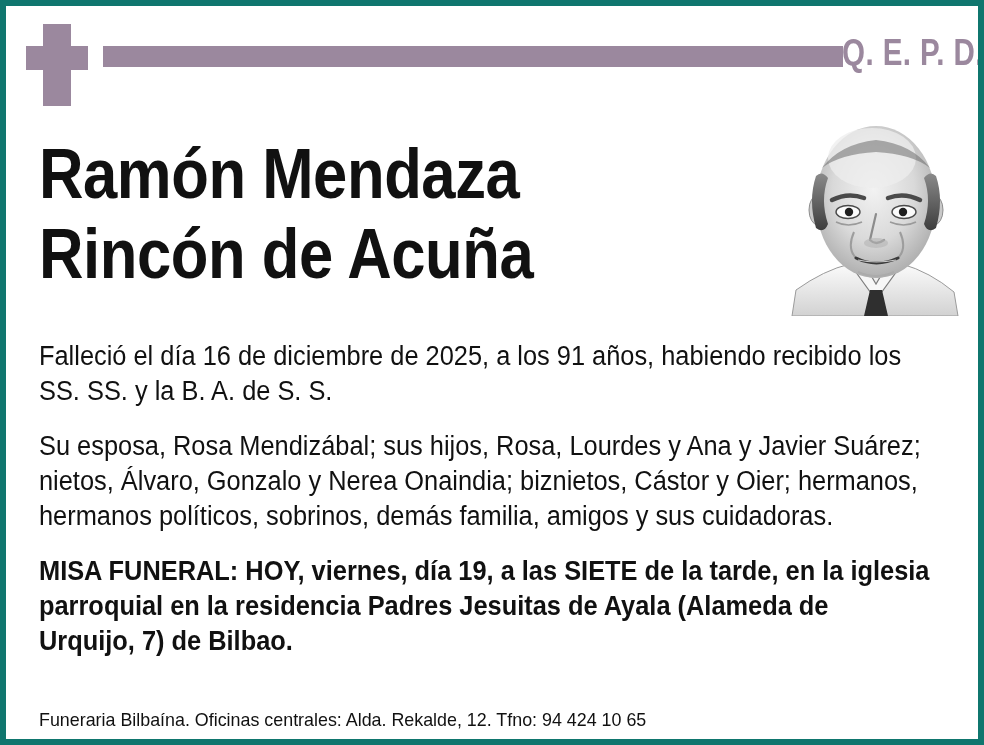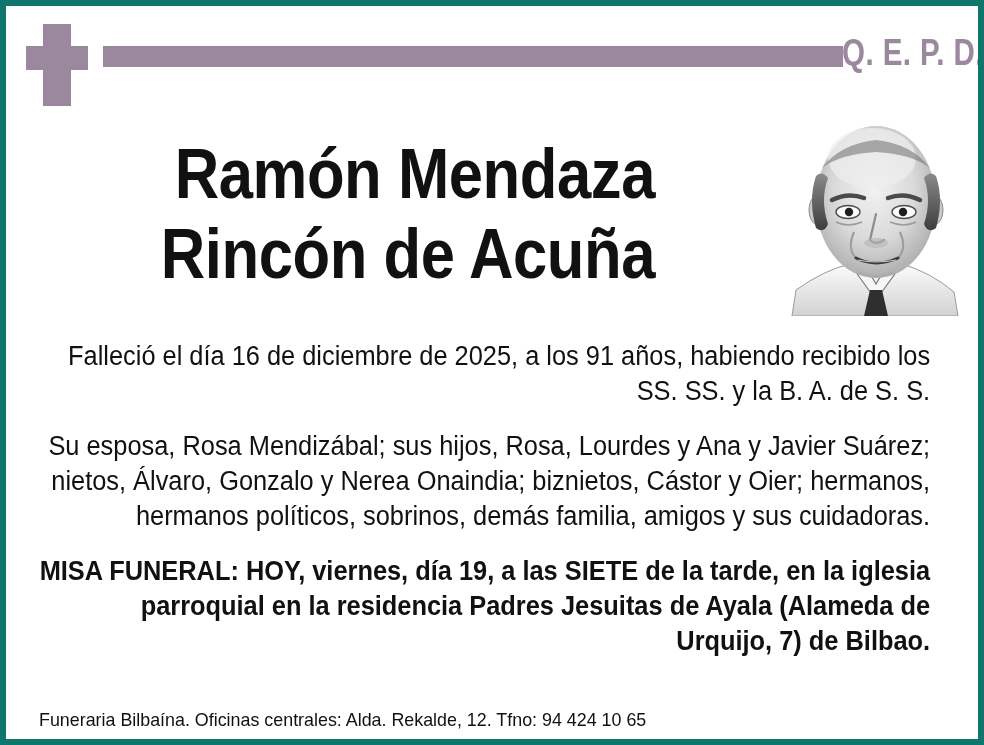--- a/index.html
+++ b/index.html
@@ -91,41 +91,39 @@
     background: #ffffff;
   }
   .portrait svg { display: block; width: 180px; height: 202px; }
 
   
   .name-block {
     position: absolute;
     left: 33px;
     top: 128px;
     width: 700px;
-    text-align: right;
   }
   .name-line {
     font-family: "Liberation Sans Narrow", "Liberation Sans", sans-serif;
     font-weight: bold;
     font-size: 70px;
     line-height: 80px;
     color: #111111;
     letter-spacing: -0.5px;
     white-space: nowrap;
     transform: scaleX(0.88);
     transform-origin: left center;
   }
 
   
   .body-block {
     position: absolute;
     left: 33px;
     top: 333px;
     width: 892px;
-    text-align: right;
   }
 
   .para {
     font-family: "Liberation Sans Narrow", "Liberation Sans", sans-serif;
     font-size: 27px;
     line-height: 35px;
     color: #111111;
     margin: 0 0 20px 0;
     transform: scaleX(0.94);
     transform-origin: left top;

